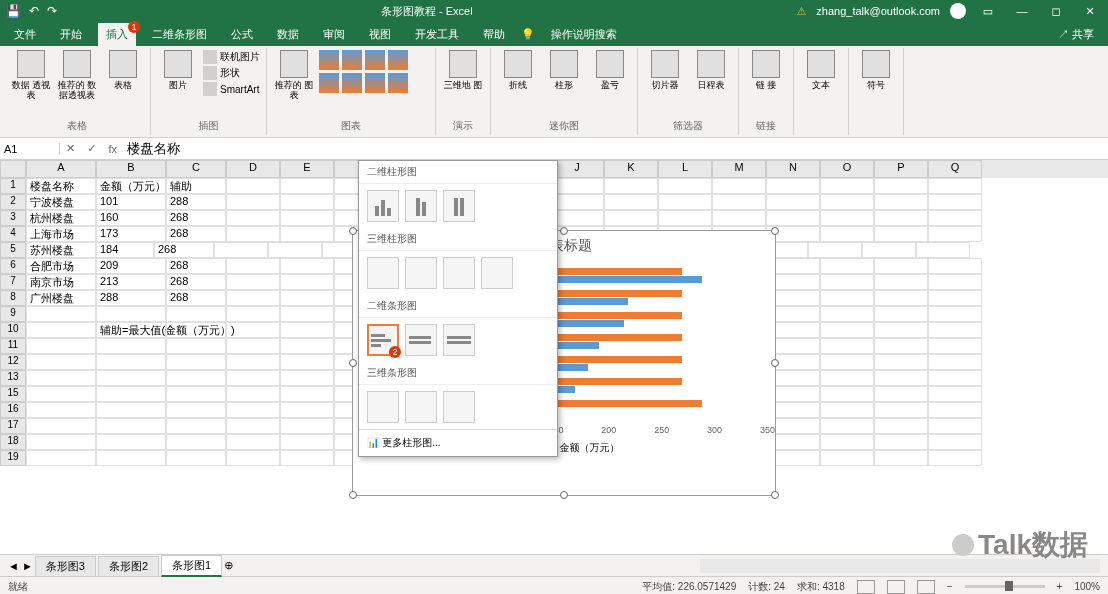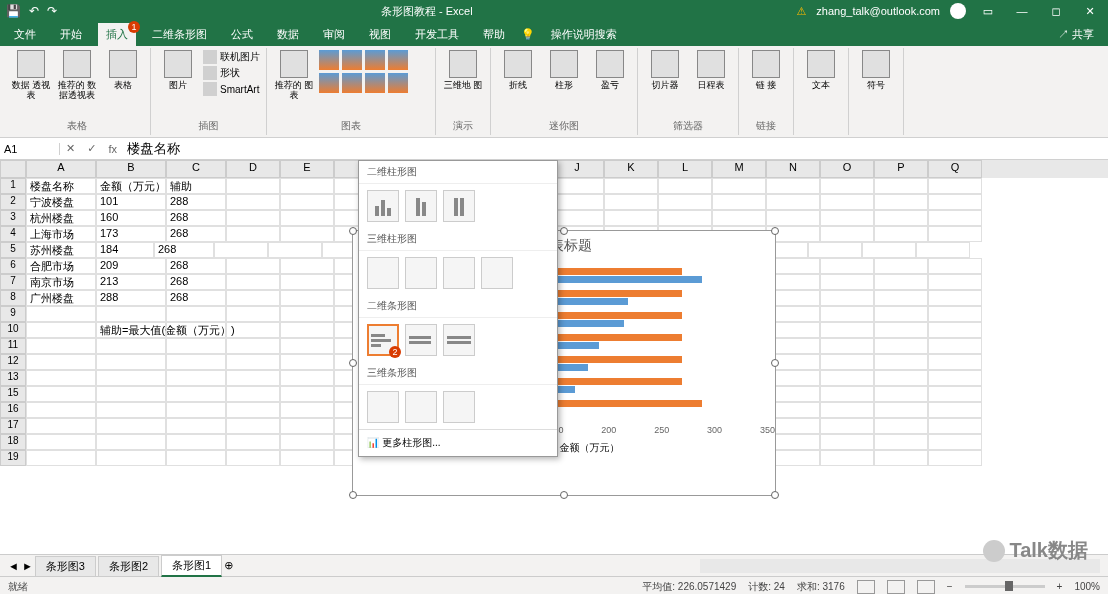--- a/index.html
+++ b/index.html
@@ -77,21 +77,21 @@
 .sheet-tab { padding: 2px 10px; border: 1px solid #ccc; border-bottom: none; font-size: 11px; background: #e8e8e8; cursor: pointer; }
 .sheet-tab.active { background: #fff; border-bottom: 2px solid #217346; }
 .scroll-h { margin-left: auto; width: 400px; height: 14px; background: #e8e8e8; }
 
 .status-bar { height: 20px; background: #f3f2f1; border-top: 1px solid #ccc; display: flex; align-items: center; padding: 0 8px; font-size: 10px; color: #444; }
 .status-bar .right { margin-left: auto; display: flex; gap: 12px; align-items: center; }
 .view-btn { width: 18px; height: 14px; border: 1px solid #999; }
 .zoom-slider { width: 80px; height: 3px; background: #ccc; position: relative; }
 .zoom-slider::after { content: ''; position: absolute; width: 8px; height: 10px; background: #666; top: -4px; left: 50%; }
 
-.watermark { position: absolute; right: 20px; bottom: 30px; font-size: 20px; color: #888; font-weight: bold; display: flex; align-items: center; gap: 4px; z-index: 100; }
+.watermark { position: absolute; right: 20px; bottom: 30px; font-size: 28px; color: #888; font-weight: bold; display: flex; align-items: center; gap: 4px; z-index: 100; }
 .wm-ic { width: 22px; height: 22px; border-radius: 50%; background: #ccc; }
 </style>
 </head>
 <body>
 
 <div class="titlebar">
   <div class="qat">
     <span>💾</span>
     <span>↶</span>
     <span>↷</span>
@@ -796,21 +796,21 @@
   <div class="sheet-tab active">条形图1</div>
   <span>⊕</span>
   <div class="scroll-h"></div>
 </div>
 
 <div class="status-bar">
   <span>就绪</span>
   <div class="right">
     <span>平均值: 226.0571429</span>
     <span>计数: 24</span>
-    <span>求和: 3176</span>
+    <span>求和: 4318</span>
     <div class="view-btn"></div>
     <div class="view-btn"></div>
     <div class="view-btn"></div>
     <span>−</span>
     <div class="zoom-slider"></div>
     <span>+</span>
     <span>100%</span>
   </div>
 </div>
 

